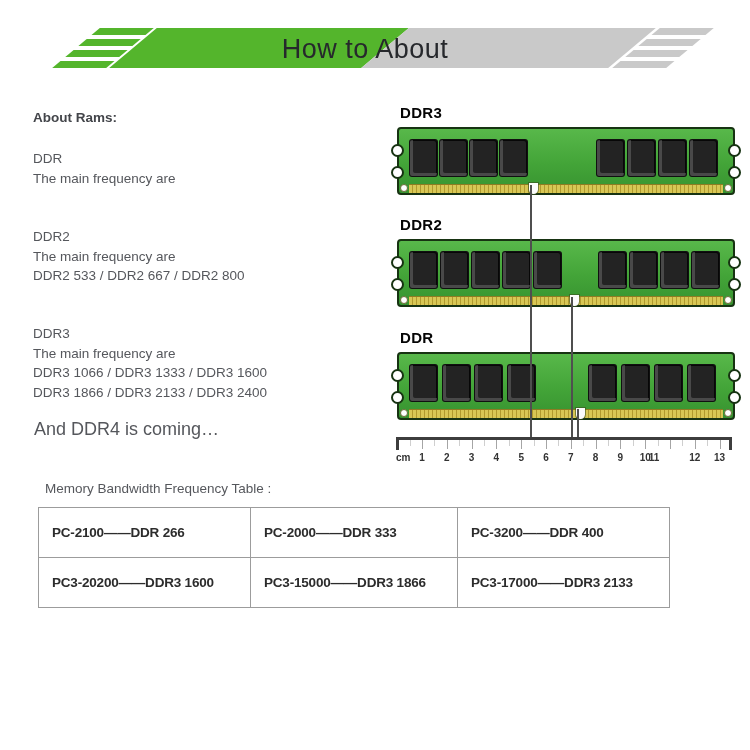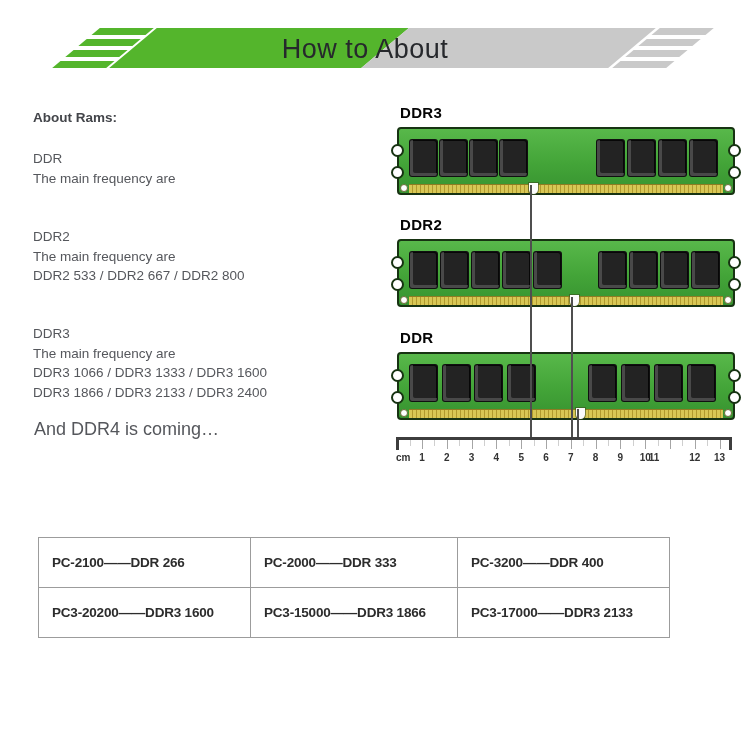--- a/index.html
+++ b/index.html
@@ -57,21 +57,21 @@
   .ruler-bar::before,.ruler-bar::after{content:"";position:absolute;top:0;width:3px;height:13px;background:#3d3d3d;}
   .ruler-bar::before{left:0;} .ruler-bar::after{right:0;}
   .tick{position:absolute;top:3px;width:1px;height:9px;background:#a5a5a5;}
   .tick-half{position:absolute;top:3px;width:1px;height:6px;background:#cfcfcf;}
   .ruler-num{position:absolute;top:15px;width:16px;text-align:center;font-size:10px;
       font-weight:bold;color:#333;}
   .ruler-unit{position:absolute;left:0;top:15px;width:20px;font-size:10px;font-weight:bold;color:#333;}
 
   
   .table-heading{position:absolute;left:45px;top:481px;font-size:13.5px;color:#55575c;}
-  table.freq{position:absolute;left:38px;top:537px;border-collapse:collapse;table-layout:fixed;}
+  table.freq{position:absolute;left:38px;top:507px;border-collapse:collapse;table-layout:fixed;}
   table.freq td{border:1px solid var(--table-border,#9c9c9c);height:49px;padding:0 0 0 13px;
       font-size:13.5px;font-weight:bold;color:#2c2c2c;letter-spacing:-.2px;background:#fff;
       white-space:nowrap;overflow:hidden;}
 </style>
 </head>
 <body>
 
 <div class="page" style="--banner-green: #54b52c; --banner-gray: #c9c9c9; --pcb: #43a438; --pcb-light: #58b84a; --pcb-dark: #379330; --chip: #232323; --gold: #d8c755; --gold-dark: #b09a2e; --line: #4f4f4f; --table-border: #9c9c9c;">
 
   <div class="banner">
@@ -205,20 +205,21 @@
         <div class="tick-half" style="left: 162.4px;"></div>
         <div class="tick-half" style="left: 187.2px;"></div>
         <div class="tick-half" style="left: 212px;"></div>
         <div class="tick-half" style="left: 236.8px;"></div>
         <div class="tick-half" style="left: 261.6px;"></div>
         <div class="tick-half" style="left: 286.4px;"></div>
         <div class="tick-half" style="left: 311.2px;"></div>
       </div>
   </div>
 
+  <div class="table-heading">Memory Bandwidth Frequency Table :</div>
   <table class="freq">
     <colgroup>
         <col style="width:212px">
         <col style="width:207px">
         <col style="width:212px">
       </colgroup>
     <tbody id="freq-body">
         <tr>
           <td>PC-2100——DDR 266</td>
           <td>PC-2000——DDR 333</td>

